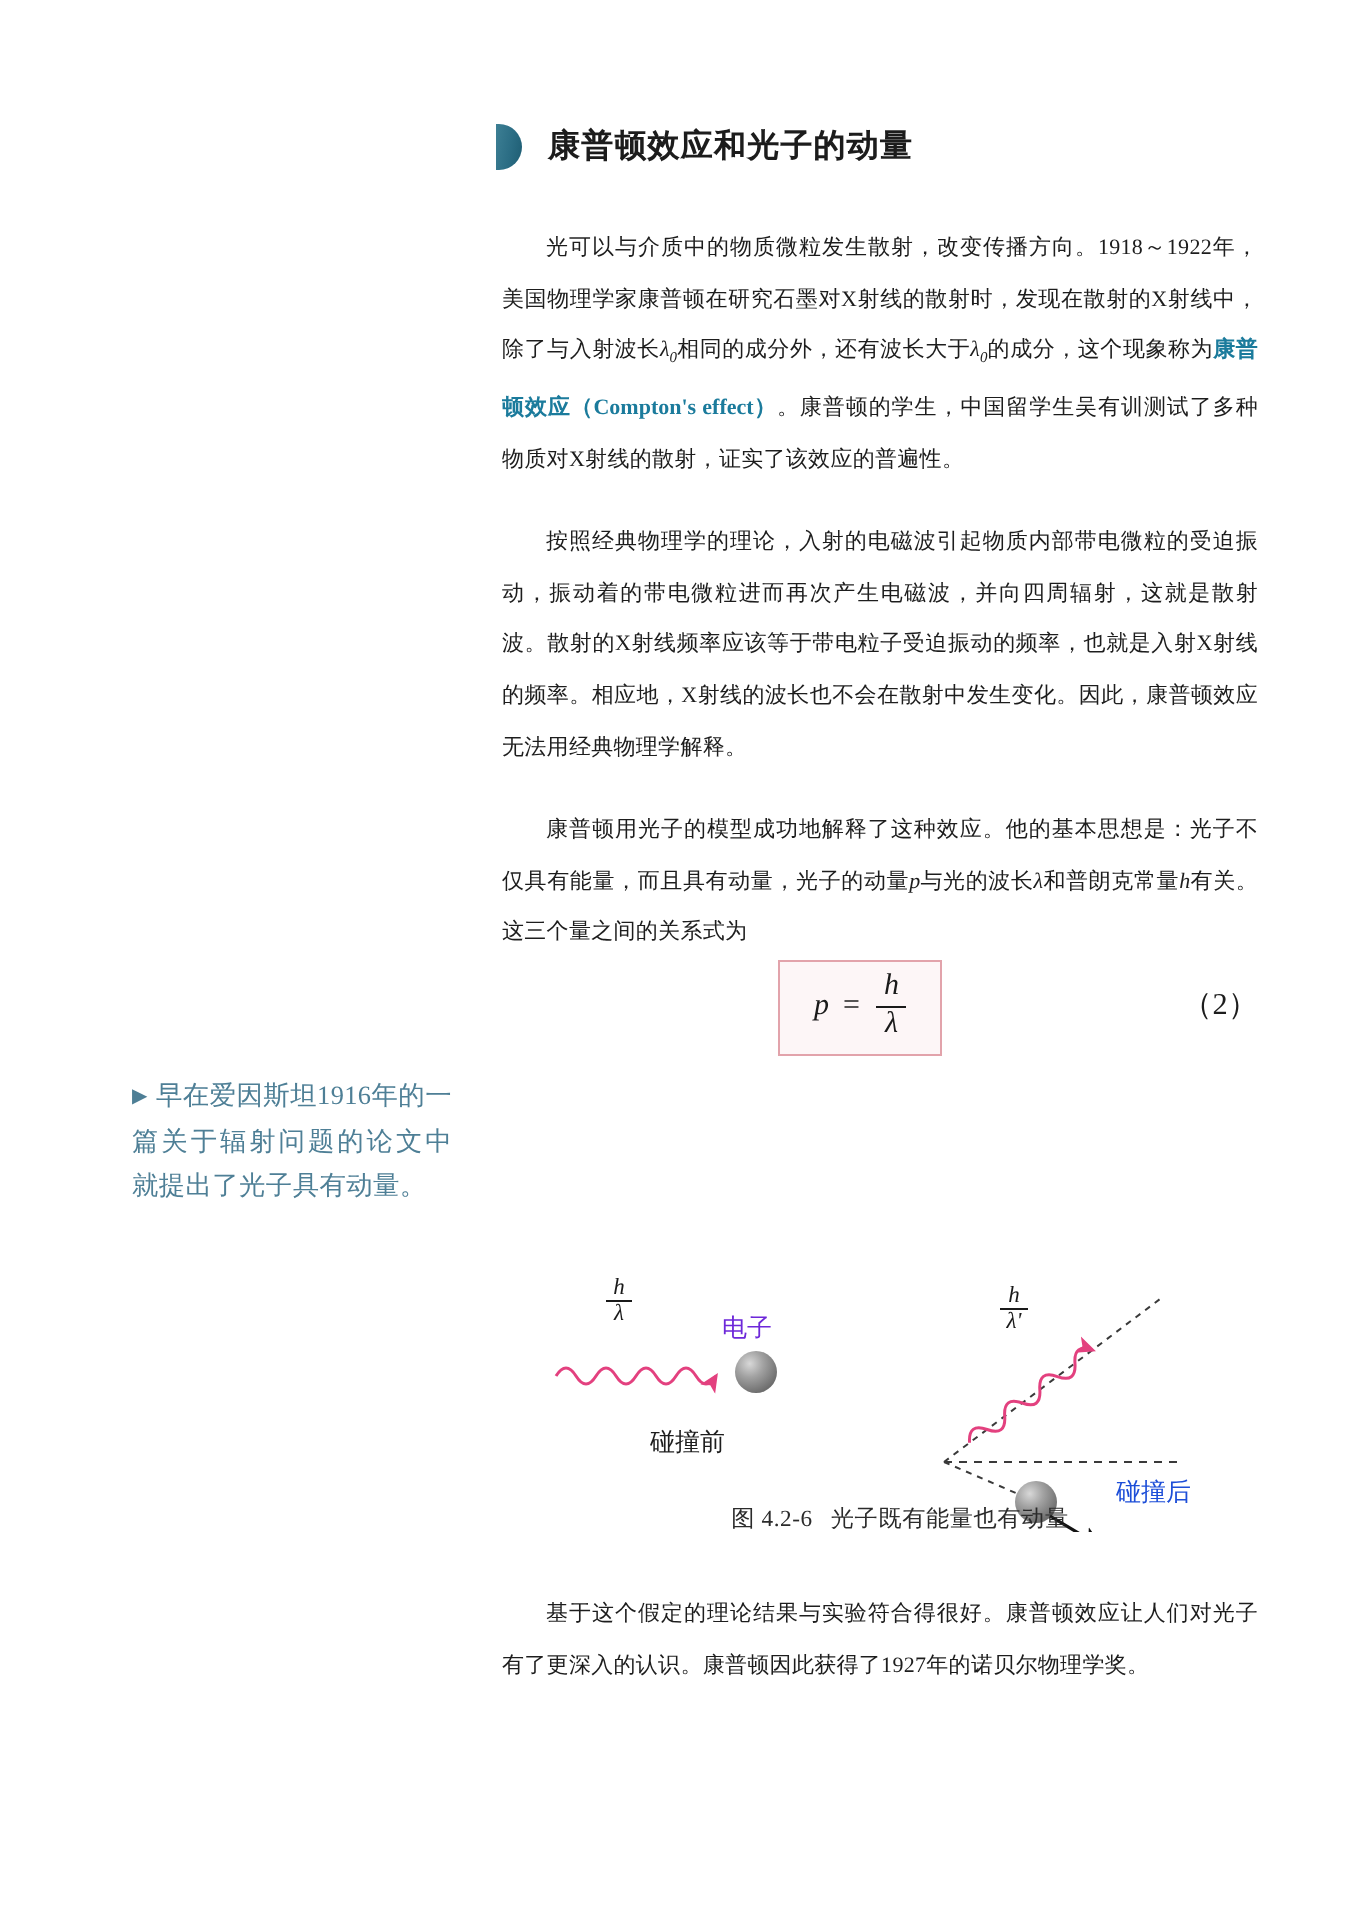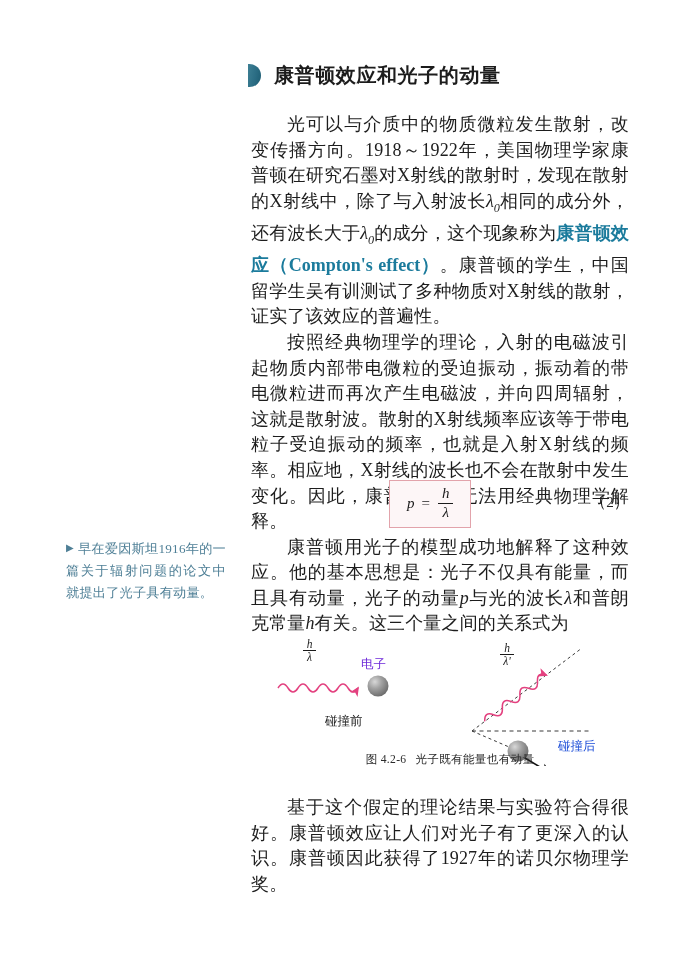--- a/index.html
+++ b/index.html
@@ -33,44 +33,44 @@
   }
   .heading-marker {
     width: 13px;
     height: 23px;
     background: linear-gradient(100deg, #3d7f94 0%, #2b6d84 55%, #1d5c72 100%);
     border-radius: 0 13px 13px 0;
     flex: none;
   }
   .heading-text {
     font-family: "Liberation Sans", "DejaVu Sans", sans-serif;
-    font-size: 20px;
+    font-size: 16px;
     font-weight: bold;
     letter-spacing: 0.6px;
     color: #1c1c1c;
   }
 
   
   .body-col {
     position: absolute;
     left: 251px;
     top: 112px;
     width: 378px;
   }
   p.para {
     margin: 0;
-    font-size: 18px;
+    font-size: 11px;
     line-height: 25.6px;
     text-align: justify;
     text-justify: inter-ideograph;
     text-indent: 2em;
     letter-spacing: 0.15px;
     color: #1d1d1d;
   }
-  p.para + p.para { margin-top: 0px; }
+  p.para + p.para { margin-top: 16px; }
   .term {
     color: #1b7b9c;
     font-weight: bold;
   }
   .latin {
     font-family: "Liberation Serif", serif;
     letter-spacing: 0;
   }
   .ital { font-style: italic; }
   .sub {

